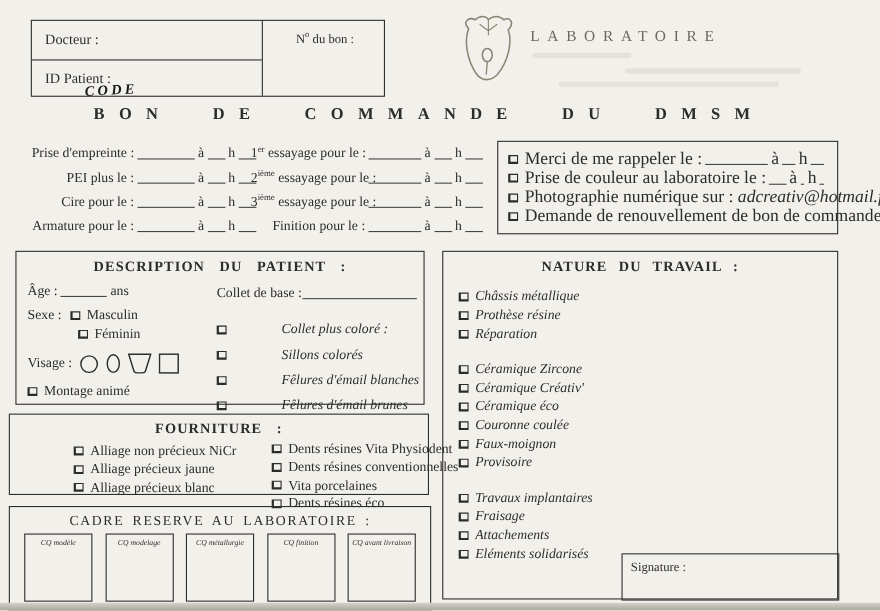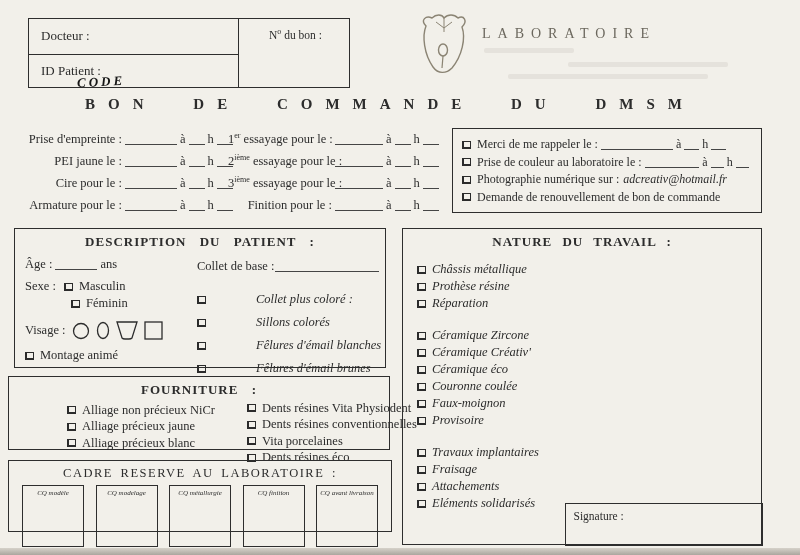--- a/index.html
+++ b/index.html
@@ -32,42 +32,42 @@
   
   .schedcol { position:absolute; top:128px; font-size:12.5px; }
   .schedrow { height:22px; display:flex; align-items:center; white-space:nowrap; }
   .schedlabel { display:inline-block; text-align:right; }
   #sched-left { left:8px; }
   #sched-left .schedlabel { width:114px; }
   #sched-right { left:228px; }
   #sched-right .schedlabel { width:104px; }
 
   
-  #contactbox { left:452px; top:128px; width:310px; height:85px; padding:7px 9px 0 9px; font-size:12px; }
+  #contactbox { left:452px; top:128px; width:310px; height:85px; padding:7px 9px 0 9px; font-size:16px; }
   #contactbox .crow { display:flex; align-items:center; height:17.5px; white-space:nowrap; }
   #contactbox .email { font-style:italic; margin-left:4px; }
 
   
   #patientbox { left:14px; top:228px; width:372px; height:140px; font-size:12.5px; }
   .boxtitle { text-align:center; font-weight:700; font-size:13px; letter-spacing:1px; word-spacing:9px; padding-top:5px; }
   #patientbox .pleft { position:absolute; left:10px; top:28px; width:165px; }
   #patientbox .pright { position:absolute; left:182px; top:30px; width:185px; }
   .prow { display:flex; align-items:center; margin-bottom:7px; white-space:nowrap; }
   .shape-row svg { margin-right:6px; }
   .opt { display:flex; align-items:center; font-style:italic; margin-bottom:8px; white-space:nowrap;gap:44px; }
 
   
   #fournbox { left:8px; top:376px; width:382px; height:74px; font-size:12.5px; }
   #fournbox .cols { display:flex; padding:4px 0 0 58px; }
   #fournbox .fcol { display:flex; flex-direction:column; }
   #fournbox .fcol.right { margin-left:32px; margin-top:-2px; }
   .frow { display:flex; align-items:center; height:16.5px; white-space:nowrap; }
 
   
-  #cadrebox { left:8px; top:460px; width:384px; height:72px; }
+  #cadrebox { left:8px; top:460px; width:384px; height:96px; }
   #cadrebox .cells { display:flex; justify-content:space-between; padding:4px 13px 0 13px; }
   .cqcell { width:62px; height:62px; border:1px solid #2e2e2e; font-size:7px; font-style:italic; text-align:center; padding-top:3px; }
 
   
   #naturebox { left:402px; top:228px; width:360px; height:317px; }
   #naturebox .nlist { position:absolute; left:14px; top:32px; }
   .nrow { display:flex; align-items:center; font-style:italic; font-size:12.5px; height:17px; white-space:nowrap; }
   .ngap { height:15px; }
   #sigbox { position:absolute; right:-1.5px; bottom:-1.5px; width:198px; height:43px; border:1.5px solid #2e2e2e; font-size:11.5px; }
   #sigbox span { display:inline-block; margin:6px 0 0 8px; }
@@ -109,21 +109,21 @@
   <div class="schedcol" id="sched-left">
     <div class="schedrow">
       <span class="schedlabel">Prise d'empreinte :</span>
       <span class="bl" style="width:52px"></span>
       <span>à</span>
       <span class="bl" style="width:16px"></span>
       <span>h</span>
       <span class="bl" style="width:16px"></span>
     </div>
     <div class="schedrow">
-      <span class="schedlabel">PEI jaune le :</span>
+      <span class="schedlabel">PEI plus le :</span>
       <span class="bl" style="width:52px"></span>
       <span>à</span>
       <span class="bl" style="width:16px"></span>
       <span>h</span>
       <span class="bl" style="width:16px"></span>
     </div>
     <div class="schedrow">
       <span class="schedlabel">Cire pour le :</span>
       <span class="bl" style="width:52px"></span>
       <span>à</span>

